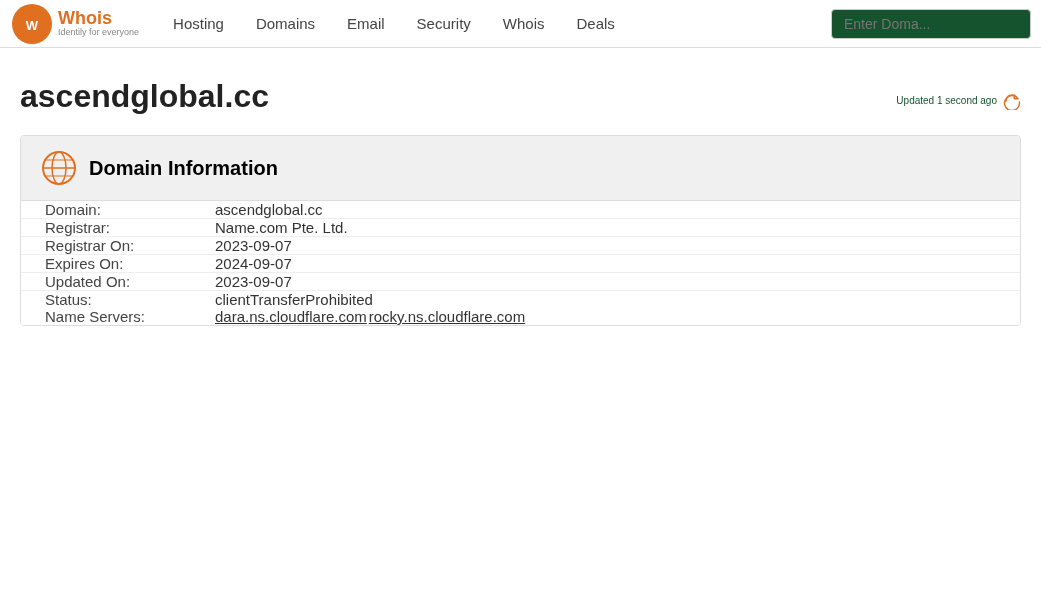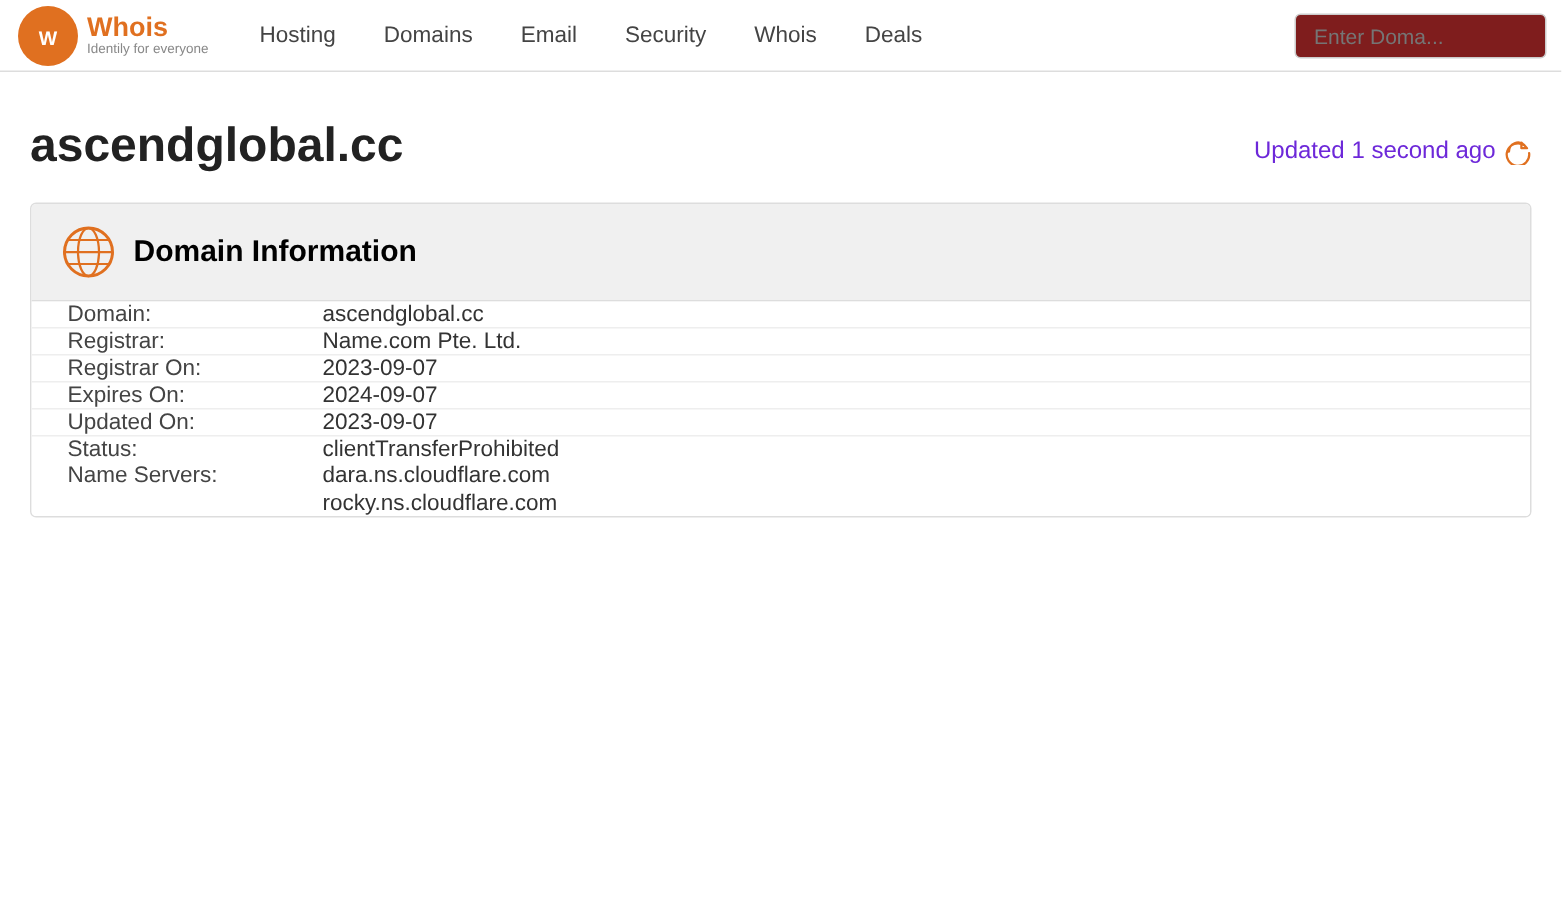--- a/index.html
+++ b/index.html
@@ -37,42 +37,42 @@
       font-size: 15px;
       cursor: pointer;
       text-decoration: none;
       white-space: nowrap;
     }
     .search-box {
       border: 1px solid #ccc;
       border-radius: 4px;
       padding: 6px 12px;
       font-size: 14px;
-      width: 168px;
+      width: 200px;
       color: #999;
-      background: #7f1d1d;
+      background: #14532d;
       outline: none;
     }
 
     
     .main {
       padding: 30px 20px 20px 20px;
     }
     .domain-title {
       font-size: 32px;
       font-weight: bold;
       color: #222;
       margin-bottom: 8px;
     }
     .updated-row {
       display: flex;
       align-items: center;
       justify-content: flex-end;
-      color: #6d28d9;
-      font-size: 16px;
+      color: #14532d;
+      font-size: 10px;
     }
     .refresh-icon {
       display: inline-block;
       margin-left: 6px;
       width: 18px;
       height: 18px;
       cursor: pointer;
     }
 
     
@@ -115,22 +115,23 @@
       color: #444;
       font-size: 15px;
       flex-shrink: 0;
     }
     .info-value {
       color: #333;
       font-size: 15px;
     }
     .info-value-block {
       display: flex;
-      flex-direction: column;
+      flex-direction: row;
       gap: 2px;
+      text-decoration: underline;
     }
   </style>
 </head>
 <body>
 
 <div class="header">
   <a class="logo-area" href="#">
     <svg class="logo-icon" viewBox="0 0 44 44" xmlns="http://www.w3.org/2000/svg">
       <circle cx="22" cy="22" r="20" fill="#e07020"></circle>
       <text x="22" y="28" text-anchor="middle" fill="white" font-size="13" font-weight="bold" font-family="Arial">W</text>

